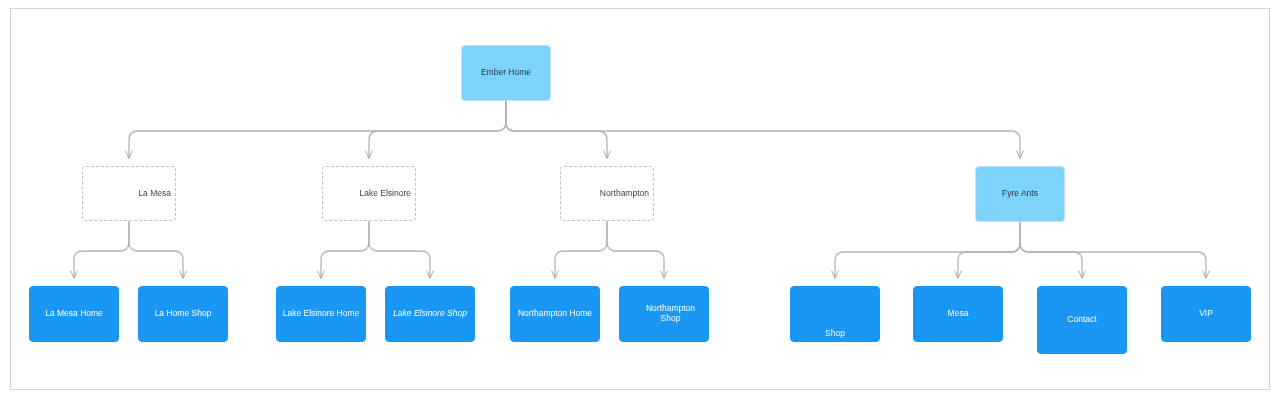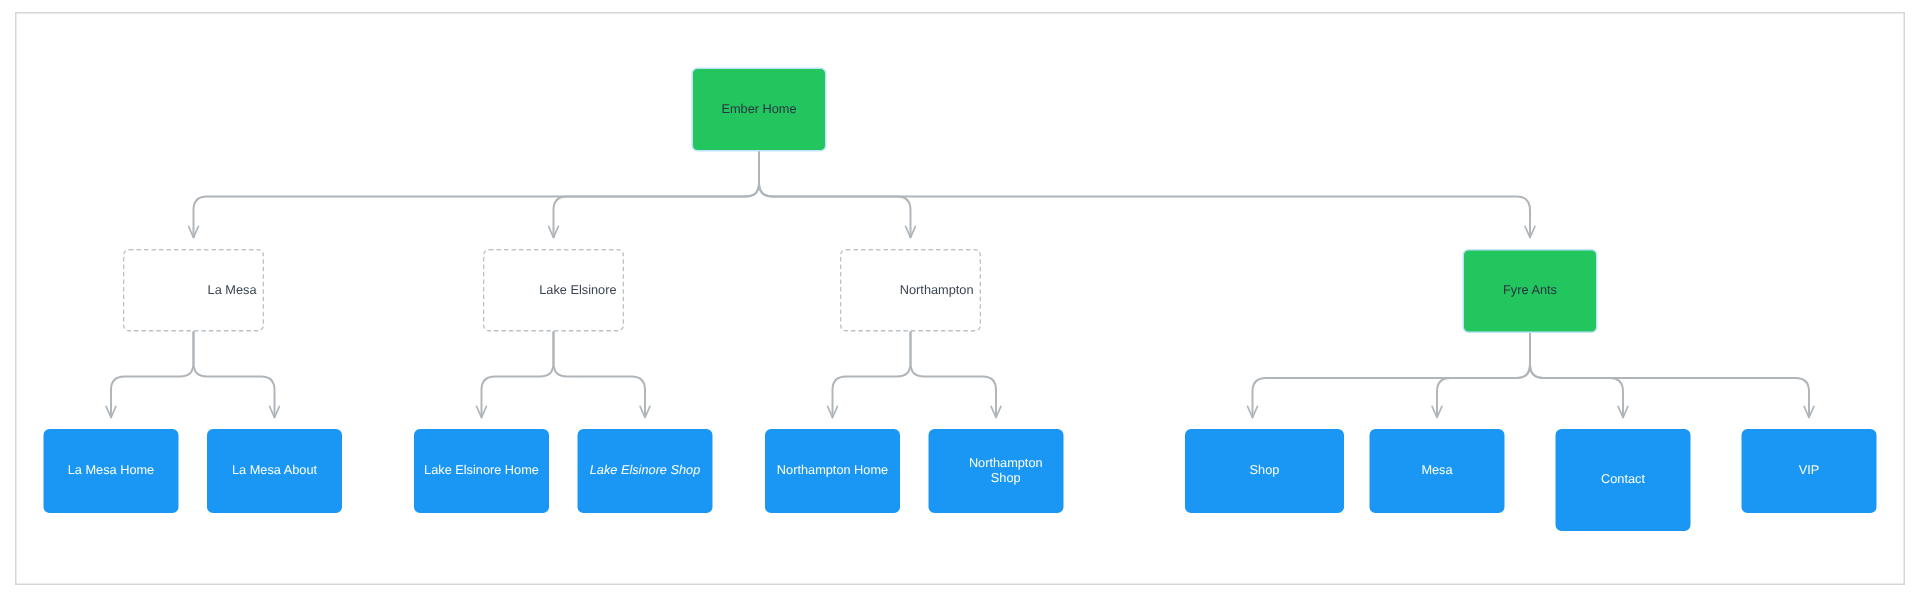--- a/index.html
+++ b/index.html
@@ -35,21 +35,21 @@
     position: absolute;
     display: flex;
     align-items: center;
     justify-content: center;
     text-align: center;
     border-radius: 4px;
     line-height: 1.15;
     padding: 2px 4px;
   }
   .node-root, .node-branch-solid {
-    background: #22c55e;
+    background: #7dd3fc;
     color: #2b3440;
     font-size: 8.5px;
     border: 1px solid #bfe3fa;
   }
   .node-dashed {
     background: #ffffff;
     color: #3a4450;
     font-size: 8.5px;
     border: 1.6px dashed #bdc2c7;
     justify-content: flex-end;
@@ -103,35 +103,35 @@
       <div class="node node-dashed" style="left: 560px; top: 166px; width: 94px; height: 55px;">
         <span>Northampton</span>
       </div>
       <div class="node node-root" style="left: 975px; top: 166px; width: 90px; height: 56px;">
         <span>Fyre Ants</span>
       </div>
       <div class="node node-leaf" style="left: 29px; top: 286px; width: 90px; height: 56px;">
         <span>La Mesa Home</span>
       </div>
       <div class="node node-leaf" style="left: 138px; top: 286px; width: 90px; height: 56px;">
-        <span>La Mesa About</span>
+        <span>La Home Shop</span>
       </div>
       <div class="node node-leaf" style="left: 276px; top: 286px; width: 90px; height: 56px;">
         <span>Lake Elsinore Home</span>
       </div>
       <div class="node node-leaf" style="left: 385px; top: 286px; width: 90px; height: 56px; font-style: italic;">
         <span>Lake Elsinore Shop</span>
       </div>
       <div class="node node-leaf" style="left: 510px; top: 286px; width: 90px; height: 56px;">
         <span>Northampton Home</span>
       </div>
       <div class="node node-leaf" style="left: 619px; top: 286px; width: 90px; height: 56px; padding-left: 17px;">
         <span>Northampton Shop</span>
       </div>
-      <div class="node node-leaf" style="left: 790px; top: 286px; width: 106px; height: 56px;">
+      <div class="node node-leaf" style="left: 790px; top: 286px; width: 90px; height: 56px; align-items: flex-end;">
         <span>Shop</span>
       </div>
       <div class="node node-leaf" style="left: 913px; top: 286px; width: 90px; height: 56px;">
         <span>Mesa</span>
       </div>
       <div class="node node-leaf" style="left: 1037px; top: 286px; width: 90px; height: 68px;">
         <span>Contact</span>
       </div>
       <div class="node node-leaf" style="left: 1161px; top: 286px; width: 90px; height: 56px;">
         <span>VIP</span>

